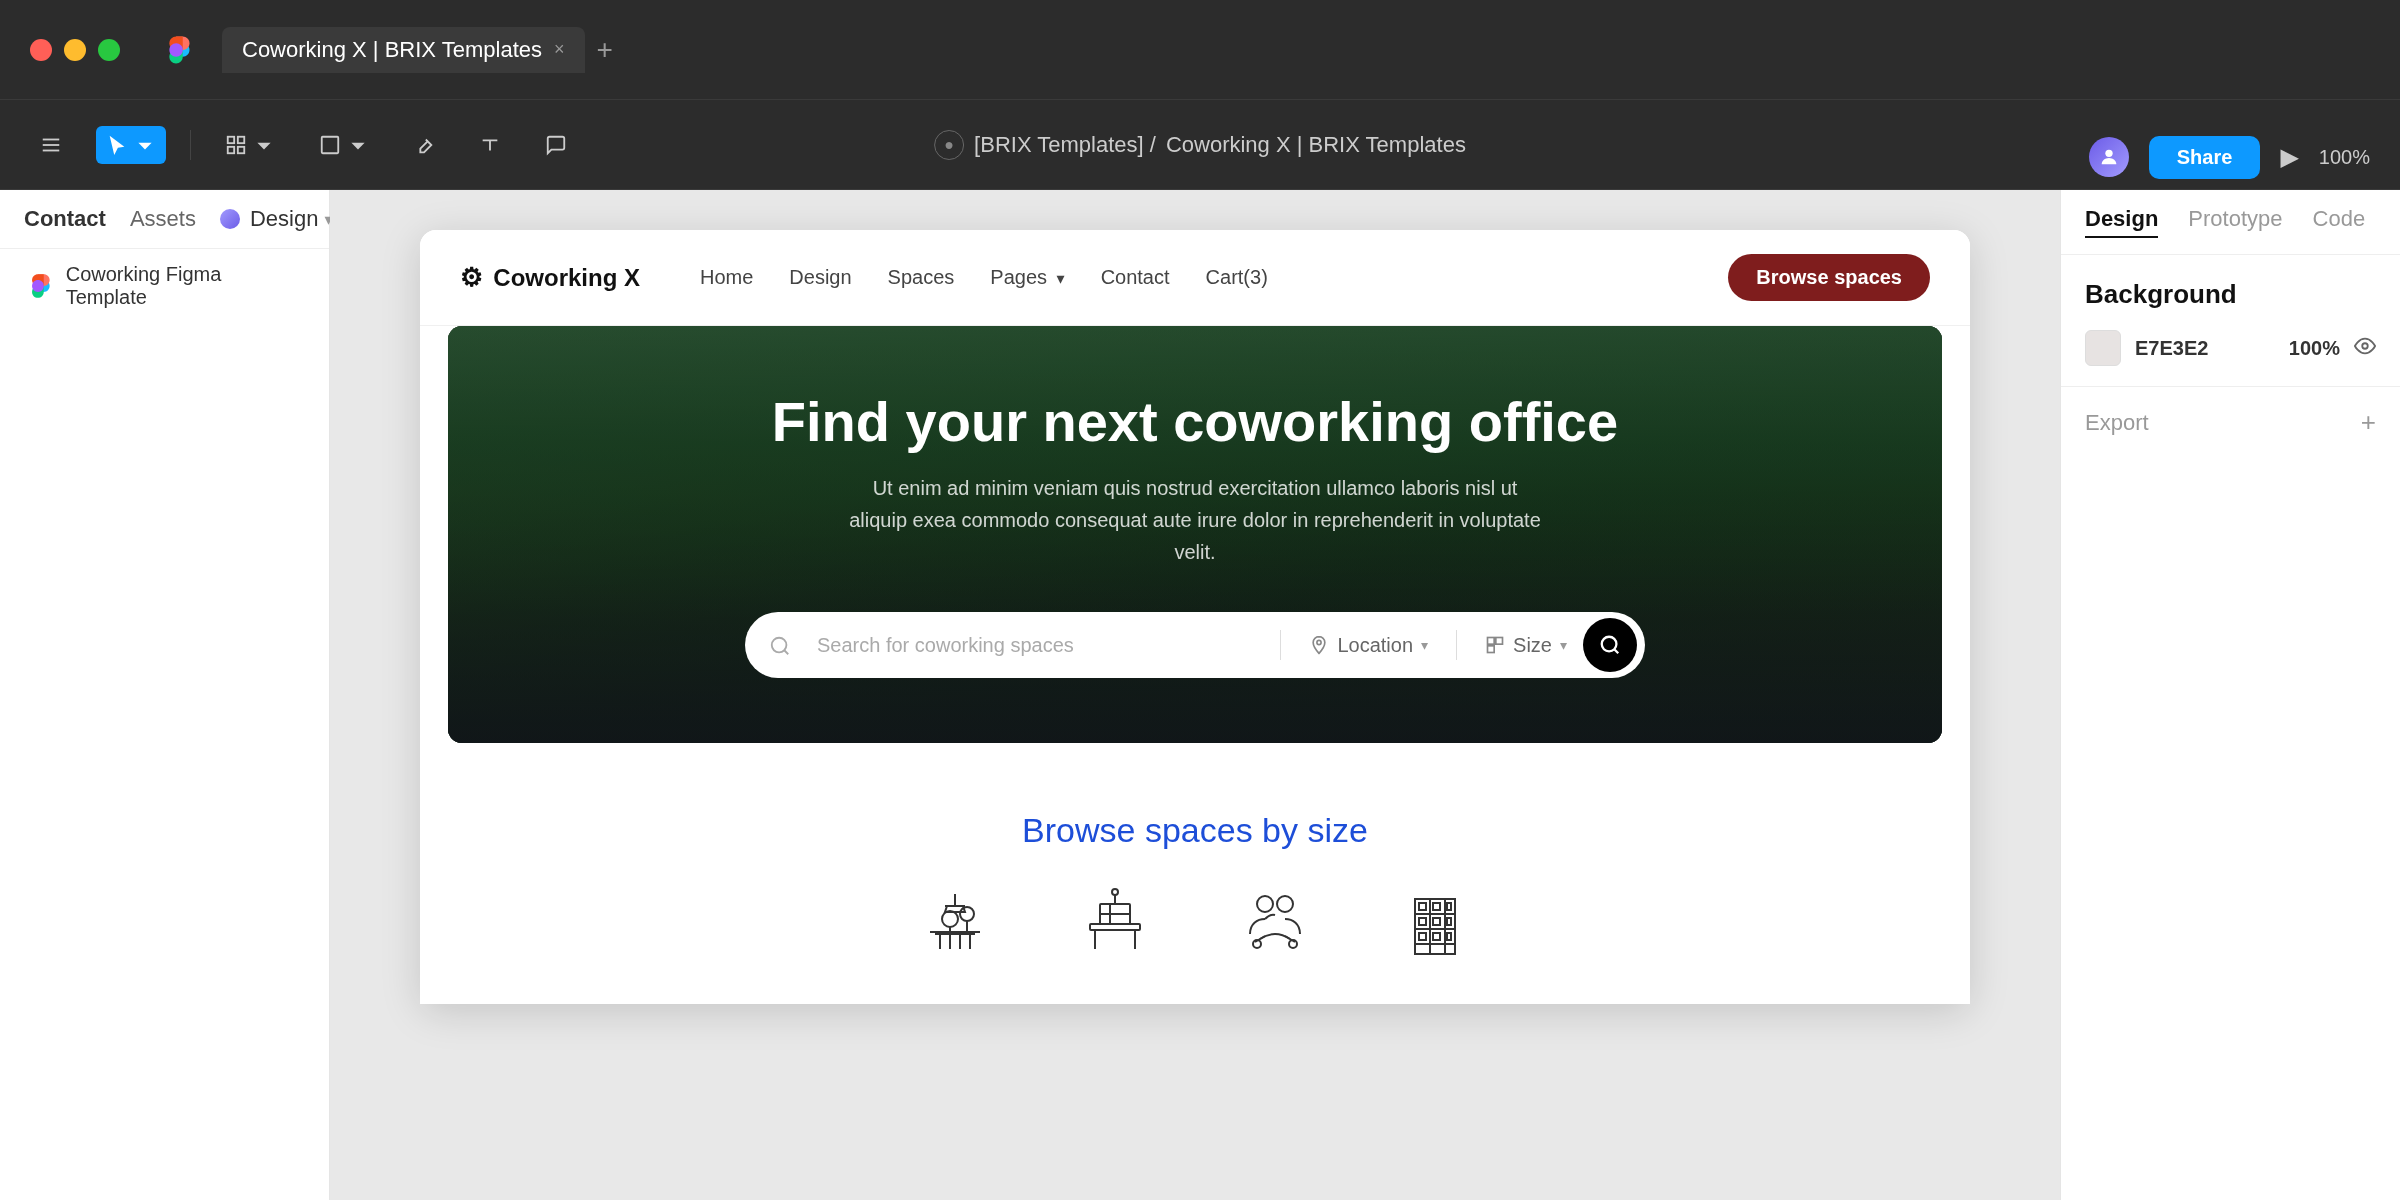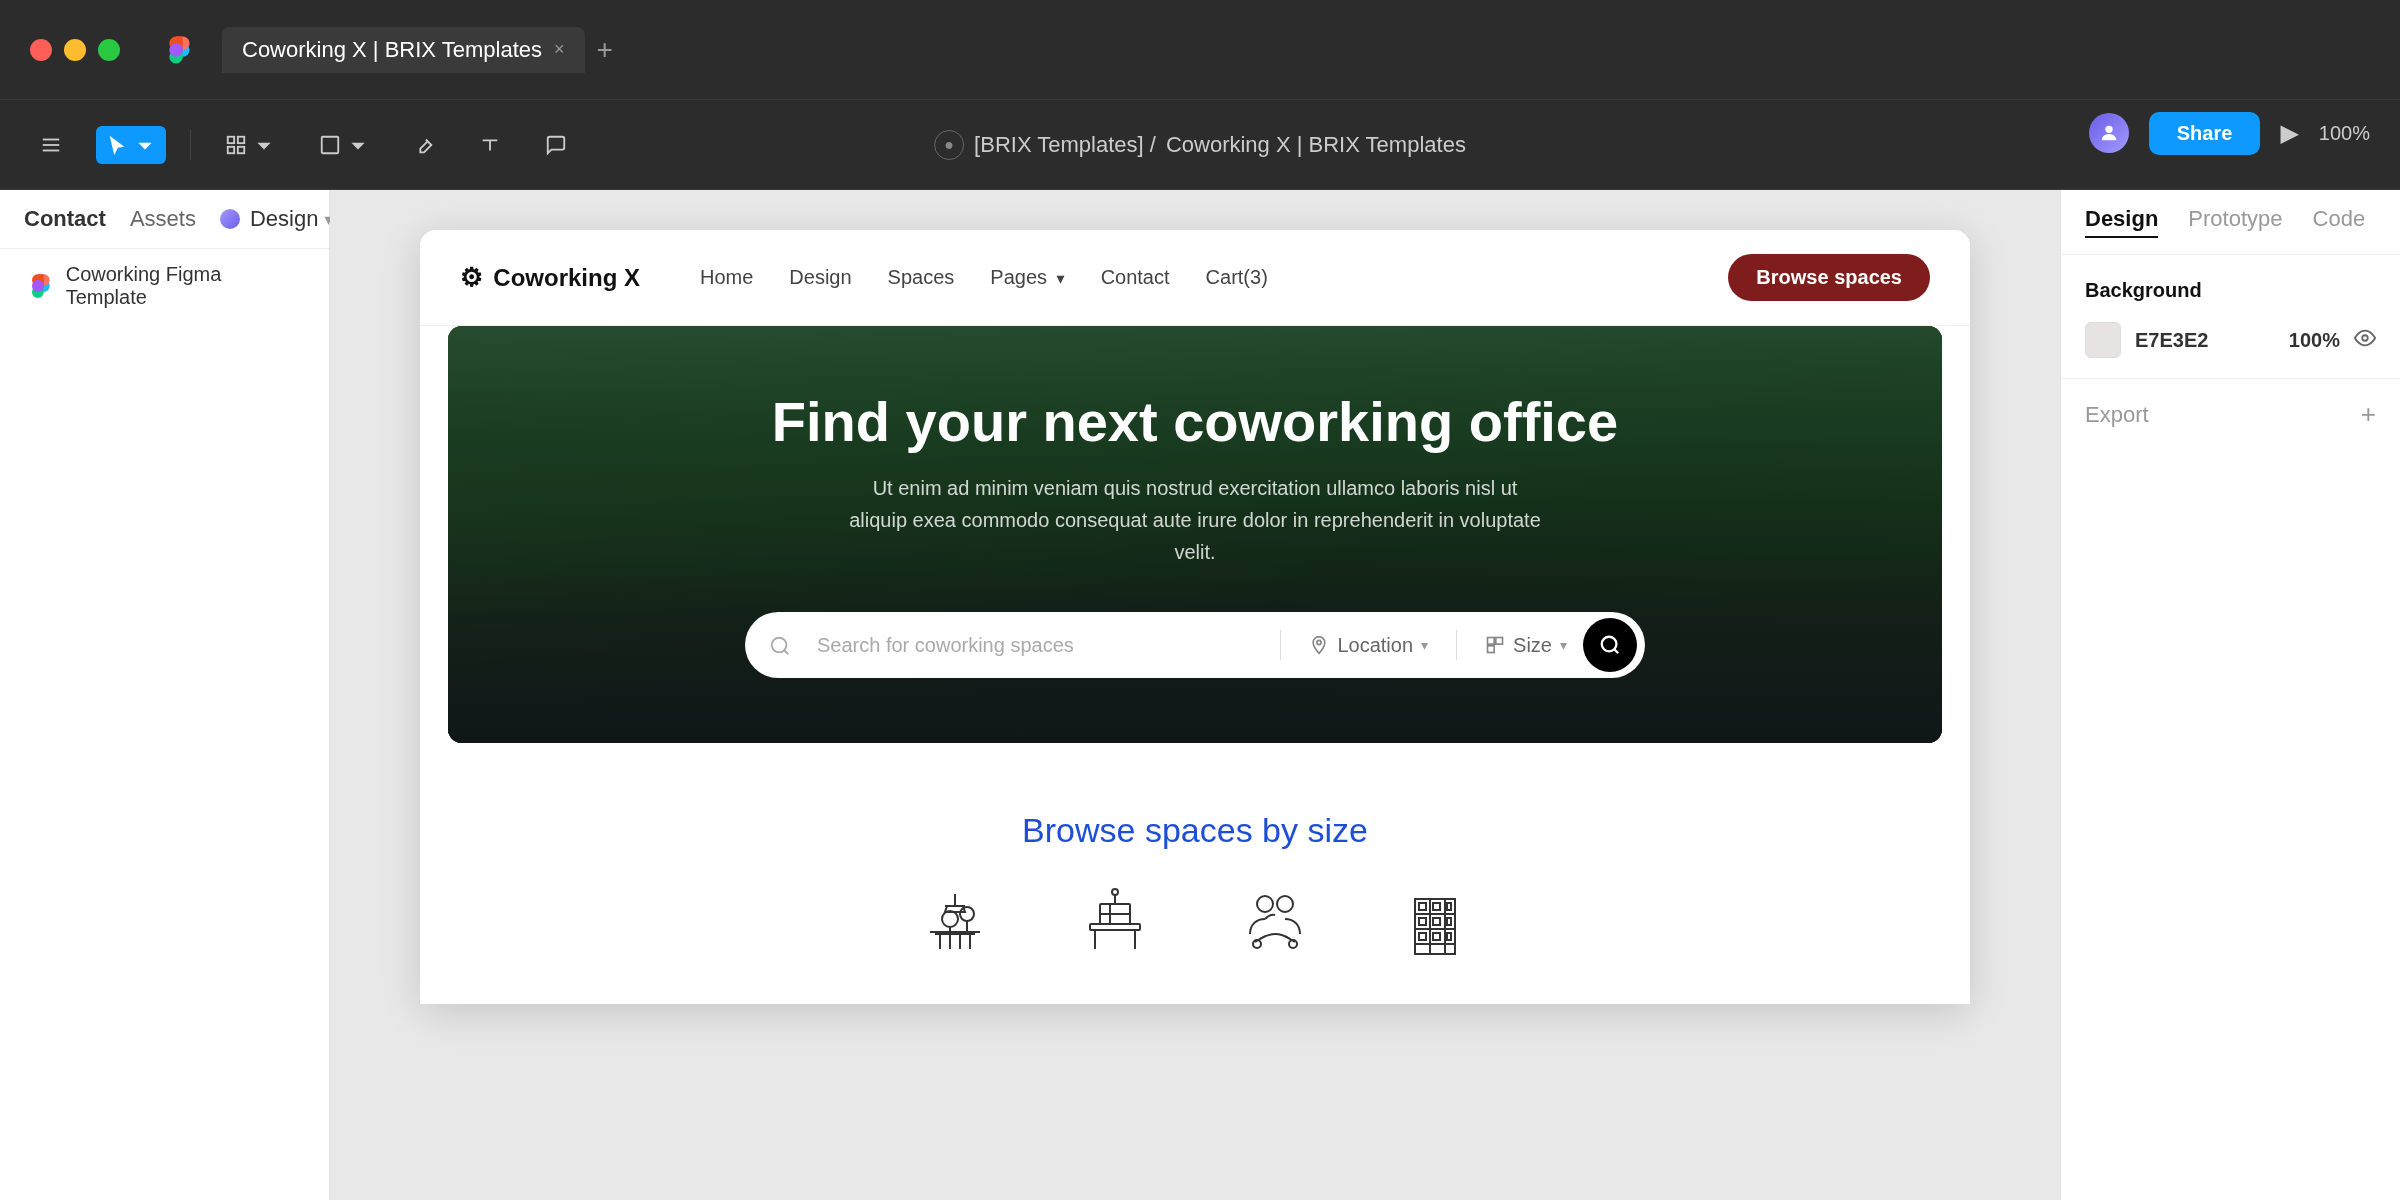--- a/index.html
+++ b/index.html
@@ -46,21 +46,21 @@
     .center-title {
       position: absolute; left: 50%; transform: translateX(-50%);
       color: #ccc; font-size: 22px; display: flex; align-items: center; gap: 10px;
     }
     .center-title .user-icon {
       width: 30px; height: 30px; border-radius: 50%; border: 1.5px solid #666;
       display: flex; align-items: center; justify-content: center; font-size: 16px; color: #888;
     }
 
     .toolbar-right {
-      position: absolute; right: 30px; top: 88px; height: 90px;
+      position: absolute; right: 30px; top: 112px; height: 90px;
       display: flex; align-items: center; gap: 20px;
     }
     .avatar-btn {
       width: 40px; height: 40px; border-radius: 50%;
       background: linear-gradient(135deg, #6c5ce7, #a29bfe); 
       display: flex; align-items: center; justify-content: center;
       color: #fff; font-size: 18px; cursor: pointer;
     }
     .share-btn {
       background: #0d99ff; color: #fff; border: none; padding: 10px 28px;
@@ -168,21 +168,21 @@
     
     .right-panel {
       position: absolute; top: 190px; right: 0; width: 340px; bottom: 0;
       background: #fff; border-left: 1px solid #e5e5e5;
     }
     .right-panel-tabs { display: flex; padding: 16px 24px; gap: 30px; border-bottom: 1px solid #eee; }
     .right-tab { font-size: 22px; color: #999; cursor: pointer; }
     .right-tab.active { color: #111; font-weight: 700; border-bottom: 2px solid #111; padding-bottom: 4px; }
 
     .panel-section { padding: 24px 24px 0; }
-    .panel-section-title { font-size: 20px; font-weight: 600; color: #111; margin-bottom: 20px; }
+    .panel-section-title { font-size: 26px; font-weight: 600; color: #111; margin-bottom: 20px; }
     .color-row { display: flex; align-items: center; gap: 14px; font-weight: bold; }
     .color-swatch { width: 36px; height: 36px; border-radius: 6px; border: 1px solid #ddd; background: #e7e3e2; }
     .color-value { font-size: 20px; color: #333; flex: 1; }
     .opacity-value { font-size: 20px; color: #333; }
     .eye-icon { color: #666; font-size: 20px; cursor: pointer; }
 
     .export-row { 
       display: flex; align-items: center; justify-content: space-between;
       padding: 20px 24px; border-top: 1px solid #eee; margin-top: 20px;
     }

